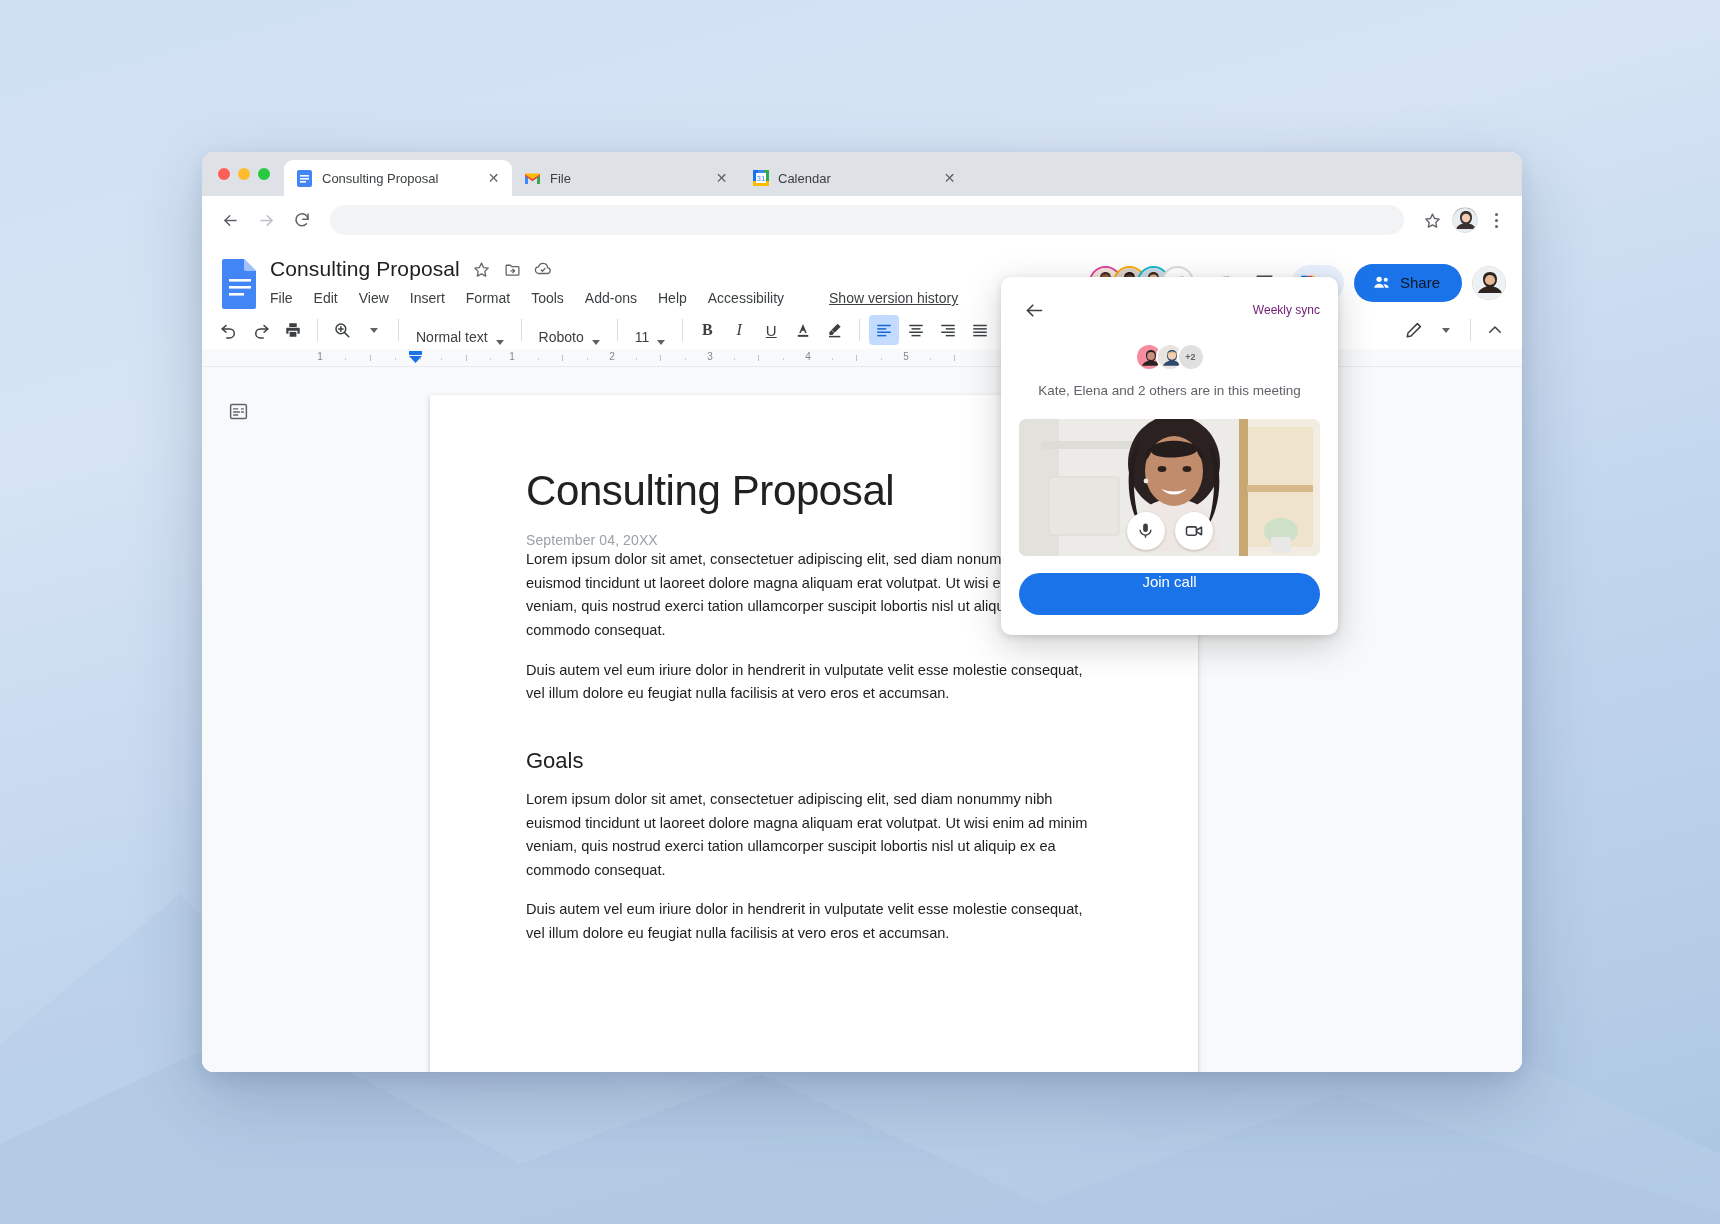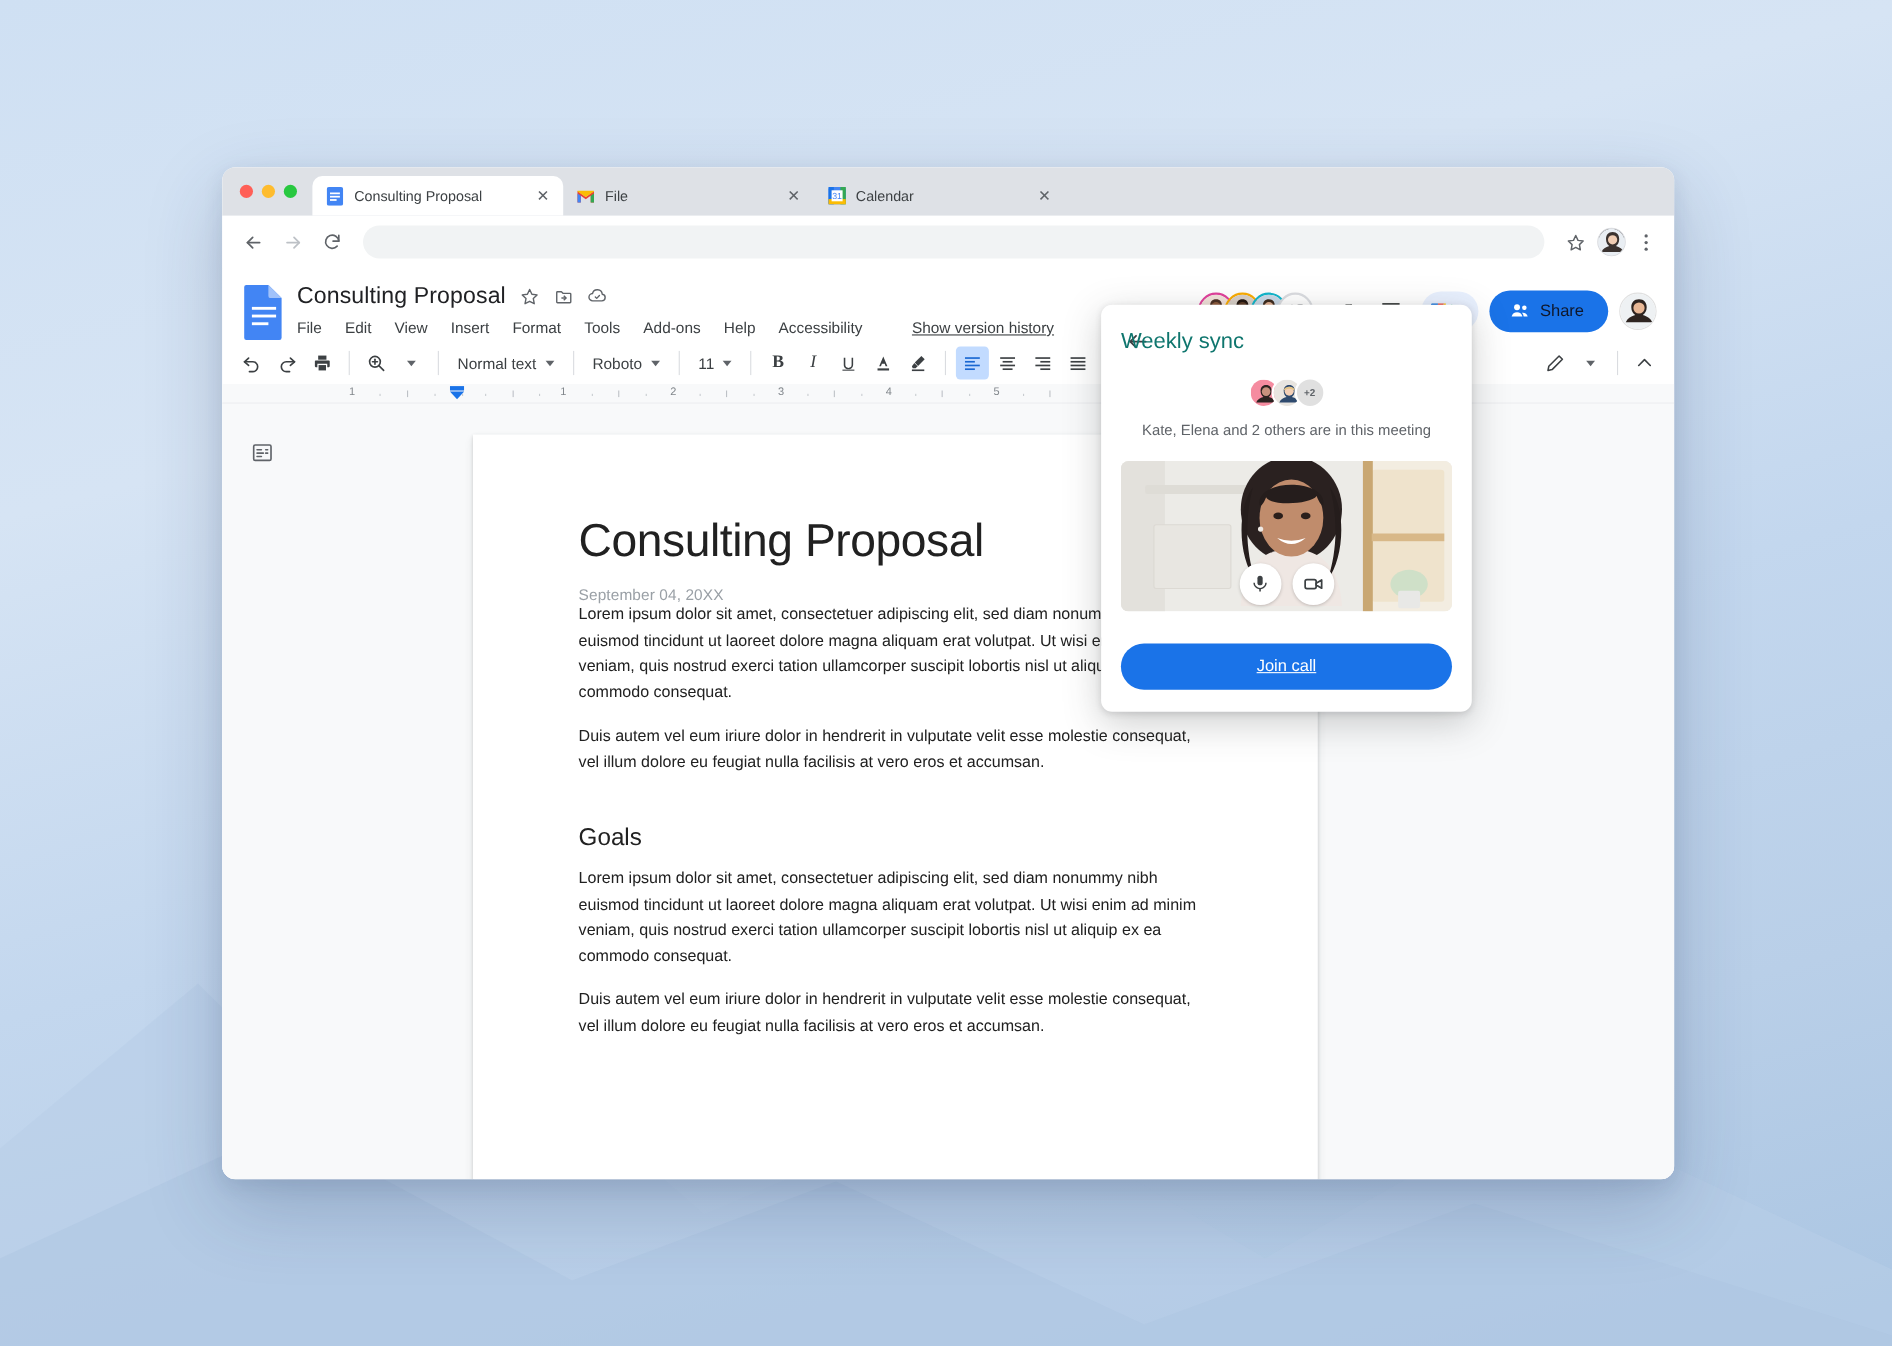--- a/index.html
+++ b/index.html
@@ -80,21 +80,21 @@
   .share-btn {
     display:flex; align-items:center; gap:9px; height: 38px; padding: 0 22px 0 18px;
     background: #1a73e8; color:#0f172a; border-radius: 19px; font-size: 15px; font-weight: 500;
   }
   .hdr-avatar { width: 34px; height: 34px; border-radius: 50%; overflow:hidden; border:1px solid #e0e0e0; }
 
   
   .toolbar { height: 38px; display: flex; align-items: center; gap: 2px; padding: 0 12px; border-top: 0; }
   .tb-btn { height: 30px; min-width: 30px; display:flex; align-items:center; justify-content:center; color:#3c4043; border-radius:4px; padding: 0 4px; }
   .tb-sep { width: 1px; height: 22px; background: #dadce0; margin: 0 7px; }
-  .tb-select { height: 30px; display:flex; align-items:center; gap:8px; padding: 0 8px; border-radius:4px; font-size: 14px; color:#3c4043; }
+  .tb-select { height: 30px; display:flex; align-items:flex-end; gap:8px; padding: 0 8px; border-radius:4px; font-size: 14px; color:#3c4043; }
   .caret { width:0; height:0; border-left:4px solid transparent; border-right:4px solid transparent; border-top:5px solid #5f6368; }
   .tb-btn.active { background:#c2dbff; }
   .tb-spacer { flex: 1; }
 
   
   .ruler { height: 18px; background:#f8f9fa; border-bottom: 1px solid #e8eaed; position: relative; }
   .ruler-track { position:absolute; left: 0; right: 0; top: 0; height: 18px; }
   .ruler .tick { position:absolute; top: 6px; width:1px; height:6px; background:#bdc1c6; }
   .ruler .tickdot { position:absolute; top: 9px; width:1px; height:2px; background:#c8ccd0; }
   .ruler .num { position:absolute; top: 2px; font-size: 10px; color: #80868b; transform: translateX(-50%); }
@@ -115,30 +115,30 @@
 
   
   .meet-popup {
     position: absolute; left: 1001px; top: 277px; width: 337px;
     background: #fff; border-radius: 10px;
     box-shadow: 0 2px 6px rgba(60,64,67,.16), 0 10px 34px rgba(60,64,67,.26);
     padding: 16px 18px 20px 18px; z-index: 50;
   }
   .meet-top { display:flex; align-items:center; height: 34px; }
   .meet-back { width: 30px; height: 30px; display:flex; align-items:center; justify-content:center; color:#3c4043; }
-  .meet-title { flex:1; text-align:left; font-size: 20px; color:#0f766e; margin-left:-30px; }
+  .meet-title { flex:1; text-align:right; font-size: 12px; color:#701a75; margin-left:-30px; }
   .meet-faces { display:flex; justify-content:center; align-items:center; margin-top: 16px; }
   .meet-faces .mf { width: 28px; height: 28px; border-radius: 50%; border: 2px solid #fff; margin-left: -7px; overflow:hidden; position:relative; }
   .meet-faces .mf:first-child { margin-left: 0; }
   .mf.more { background:#e0e0e0; display:flex; align-items:center; justify-content:center; font-size:9px; color:#5f6368; font-weight:700; }
   .meet-sub { text-align:center; font-size: 13.5px; color:#5f6368; line-height: 1.45; margin-top: 10px; padding: 0 14px; }
   .meet-video { margin-top: 18px; height: 137px; border-radius: 7px; overflow:hidden; position:relative; }
   .meet-ctrls { position:absolute; left:50%; bottom: 6px; transform: translateX(-50%); display:flex; gap: 10px; }
   .ctrl { width: 38px; height: 38px; border-radius:50%; background:#fff; display:flex; align-items:center; justify-content:center; color:#3c4043; box-shadow: 0 1px 3px rgba(0,0,0,.2); }
-  .join-btn { margin-top: 29px; height: 42px; background:#1a73e8; color:#fff; border-radius:21px; display:flex; align-items:center; justify-content:center; font-size: 15px; text-decoration: underline; }
+  .join-btn { margin-top: 17px; height: 42px; background:#1a73e8; color:#fff; border-radius:21px; display:flex; justify-content:center; font-size: 15px; }
   .present-btn { margin-top: 10px; height: 40px; border: 1px solid #dadce0; border-radius: 20px; display:flex; align-items:center; justify-content:center; gap: 12px; font-size: 15px; color:#3c4043; }
 </style>
 </head>
 <body>
 
 <svg class="wp-mtn" viewBox="0 0 1720 480" preserveAspectRatio="none">
   <path d="M0 300 L180 150 L330 300 L470 210 L640 360 L900 250 L1150 400 L1400 260 L1720 410 L1720 480 L0 480 Z" fill="#b8cde7" opacity=".55"></path>
   <path d="M0 400 L260 280 L520 420 L760 330 L1040 460 L1340 350 L1720 470 L1720 480 L0 480 Z" fill="#aec5e2" opacity=".5"></path>
 </svg>
 

